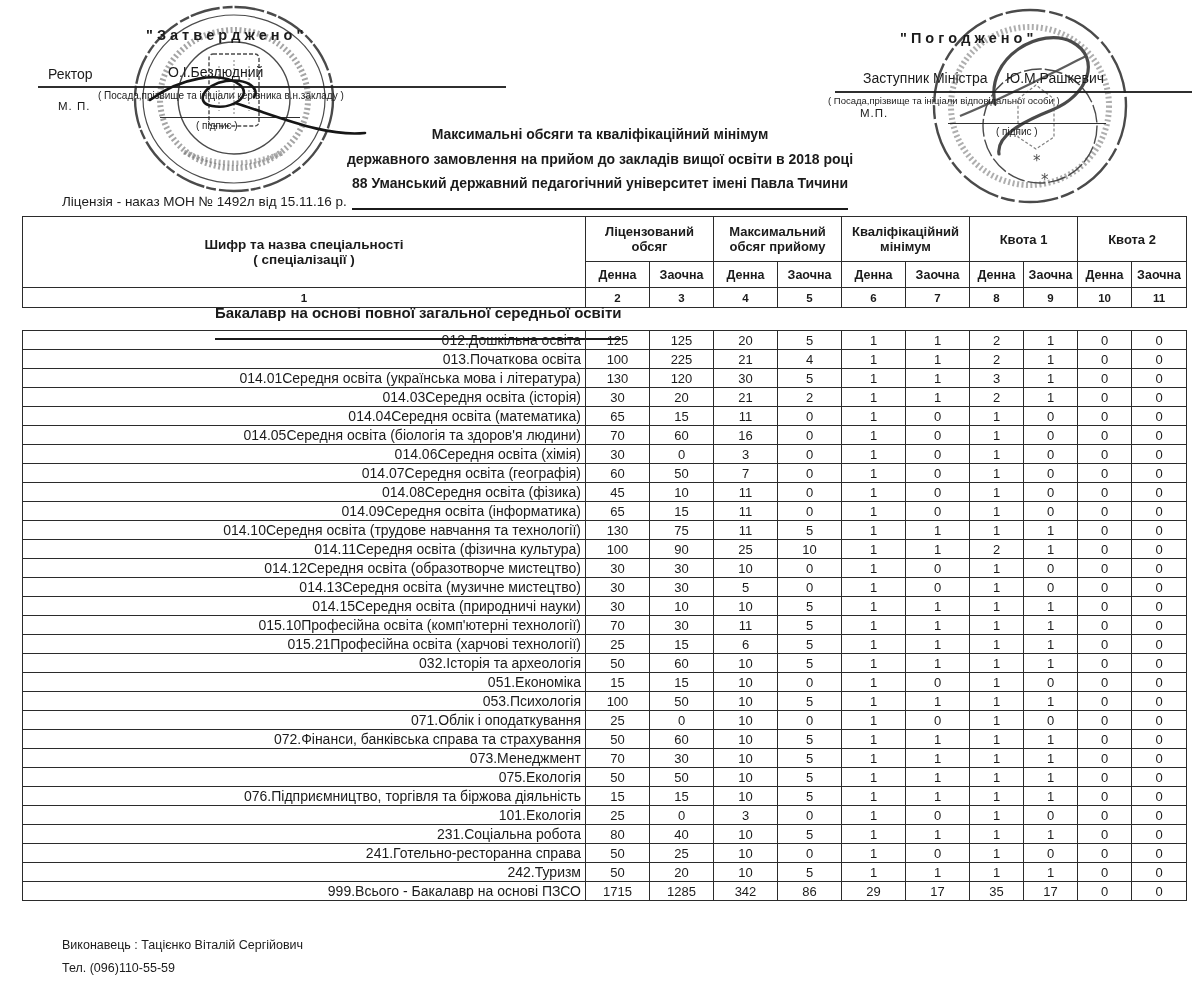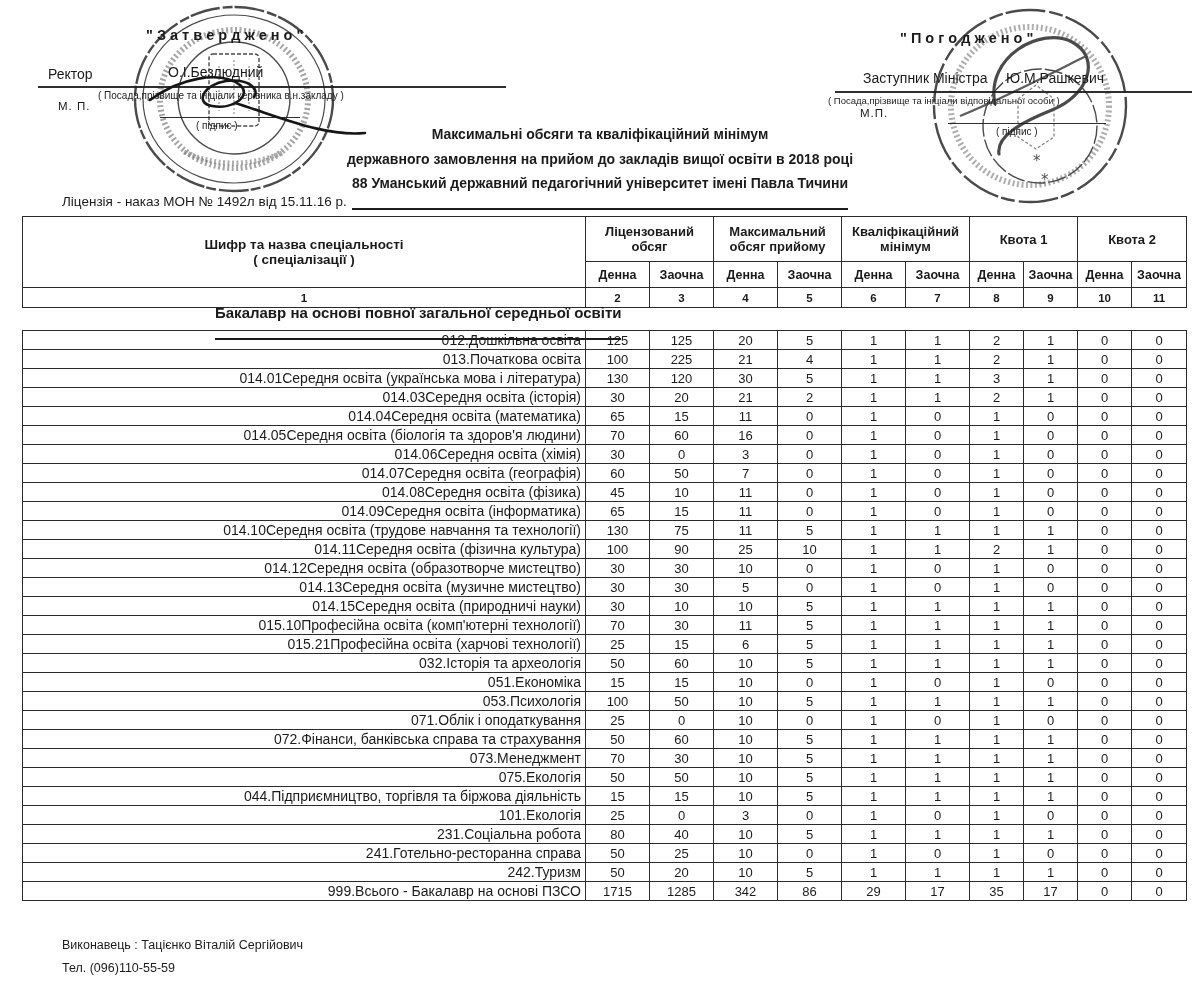--- a/index.html
+++ b/index.html
@@ -544,21 +544,21 @@
           <td class="num">1</td>
           <td class="num">1</td>
           <td class="num">1</td>
           <td class="num">1</td>
           <td class="num">0</td>
           <td class="num">0</td>
         </tr>
 
     <tr>
       <td class="namec">
-        <span class="code">044.</span><span>Підприємництво, торгівля та біржова діяльність</span>
+        <span class="code">076.</span><span>Підприємництво, торгівля та біржова діяльність</span>
       </td>
     <td class="num">15</td>
           <td class="num">15</td>
           <td class="num">10</td>
           <td class="num">5</td>
           <td class="num">1</td>
           <td class="num">1</td>
           <td class="num">1</td>
           <td class="num">1</td>
           <td class="num">0</td>

